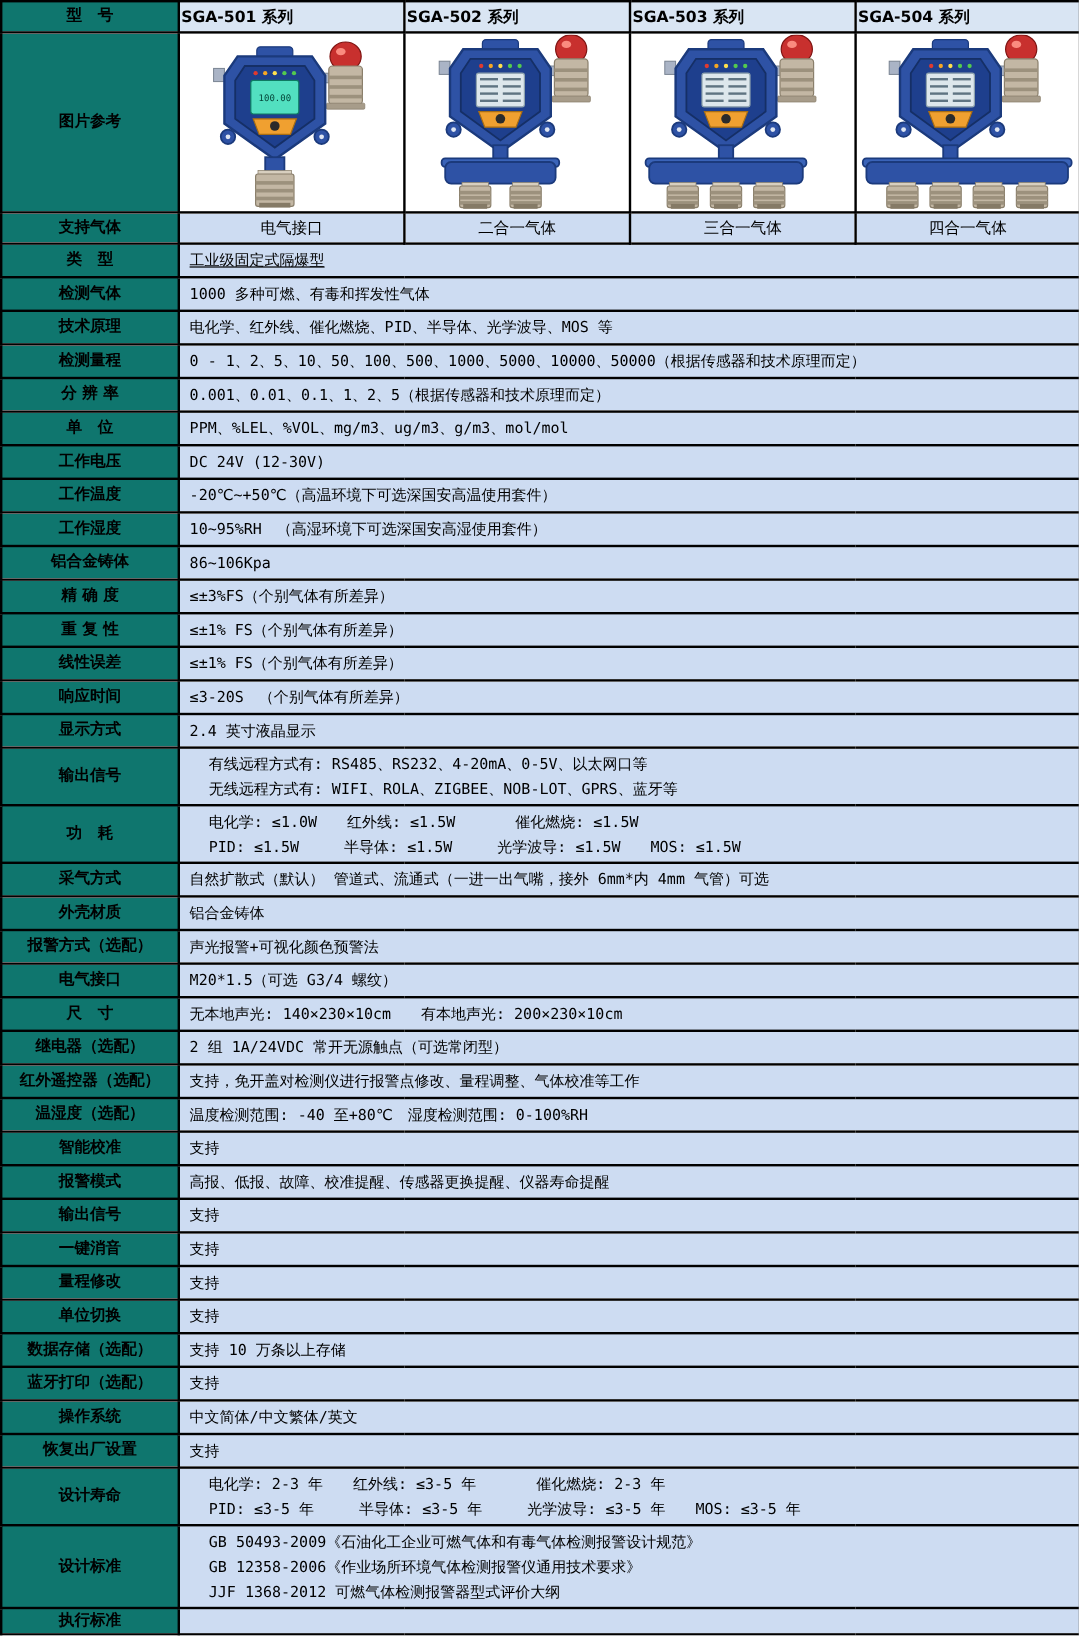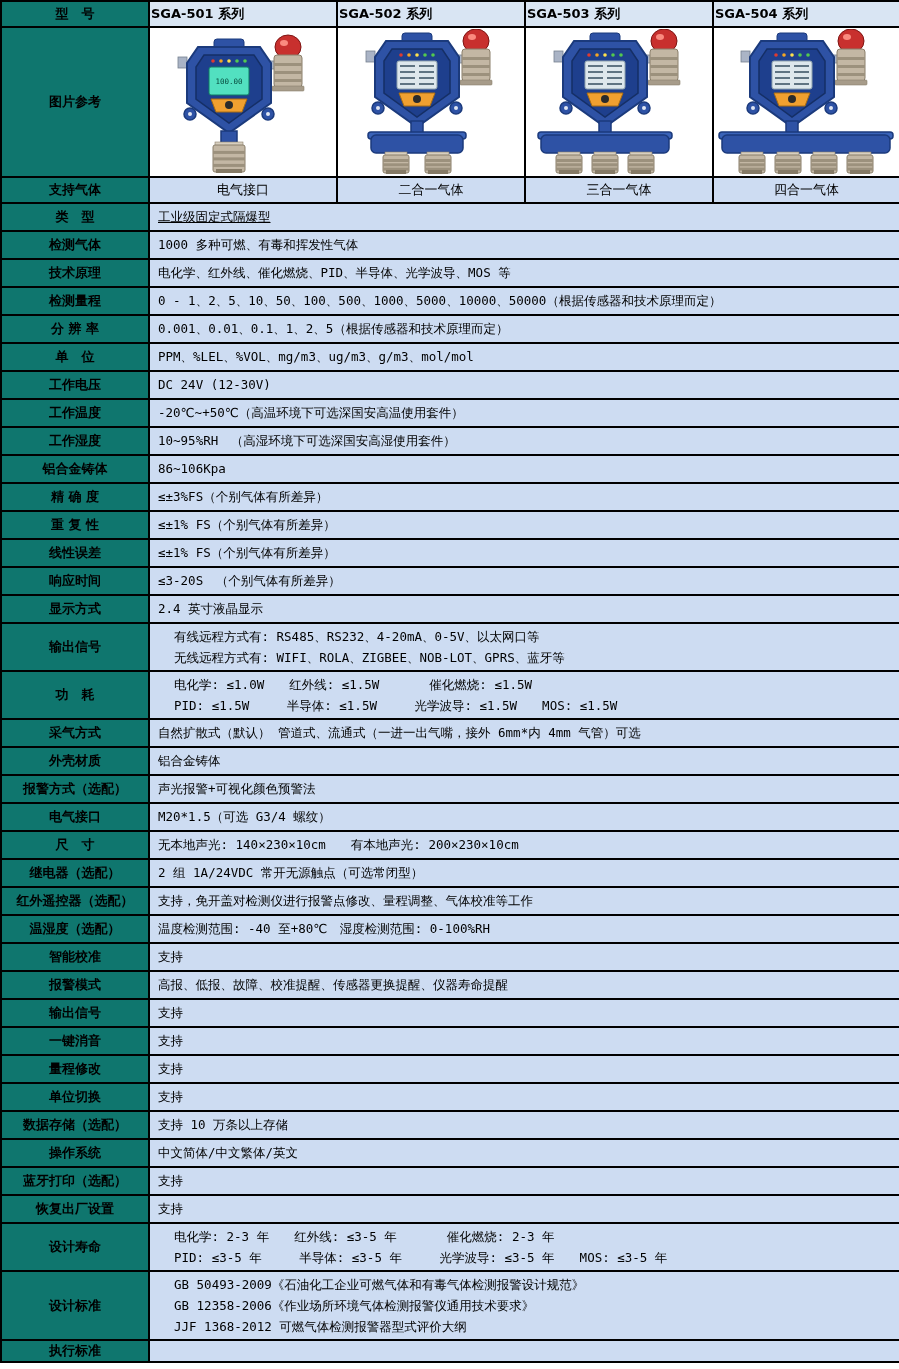--- a/index.html
+++ b/index.html
@@ -449,29 +449,29 @@
           <div class="line">支持</div>
         </td>
       </tr>
       <tr>
         <td class="label-cell">数据存储（选配）</td>
         <td class="value-cell single" colspan="4">
           <div class="line">支持 10 万条以上存储</div>
         </td>
       </tr>
       <tr>
+        <td class="label-cell">蓝牙打印（选配）</td>
+        <td class="value-cell single" colspan="4">
+          <div class="line">支持</div>
+        </td>
+      </tr>
+      <tr>
         <td class="label-cell">操作系统</td>
         <td class="value-cell single" colspan="4">
           <div class="line">中文简体/中文繁体/英文</div>
-        </td>
-      </tr>
-      <tr>
-        <td class="label-cell">蓝牙打印（选配）</td>
-        <td class="value-cell single" colspan="4">
-          <div class="line">支持</div>
         </td>
       </tr>
       <tr>
         <td class="label-cell">恢复出厂设置</td>
         <td class="value-cell single" colspan="4">
           <div class="line">支持</div>
         </td>
       </tr>
       <tr>
         <td class="label-cell">设计寿命</td>

